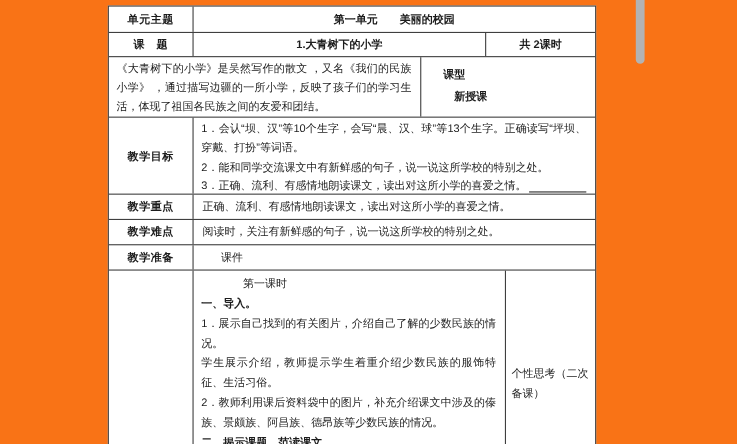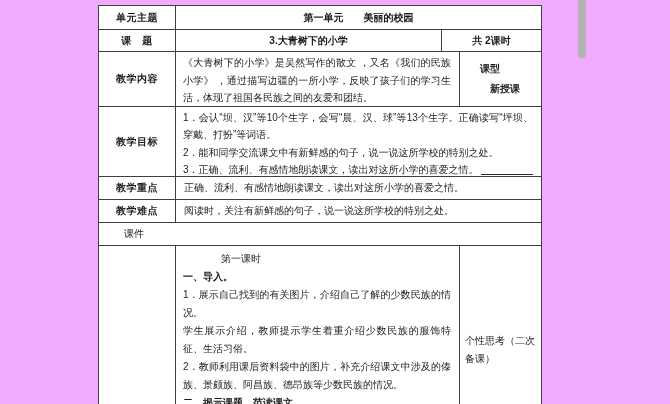--- a/index.html
+++ b/index.html
@@ -3,21 +3,21 @@
 <meta charset="utf-8">
 <style>
   * { margin: 0; padding: 0; box-sizing: border-box; }
   html, body {
     width: 670px; height: 404px;
     background: #ffffff;
     overflow: hidden;
     font-family: "Liberation Sans", sans-serif;
     color: #1c1c1c;
   }
-  .page { position: relative; width: 670px; height: 404px; background: #f0abfc; }
+  .page { position: relative; width: 670px; height: 404px; background: #f97316; }
 
   
   .doc-table {
     position: absolute;
     left: 98px; top: 5px;
     width: 444px;
     border: 1px solid #3f3f3f;
     background: #fff;
     font-size: 10px;
   }
@@ -103,27 +103,26 @@
   <div class="doc-table">
 
     <div class="row r-unit">
       <div class="cell-label">单元主题</div>
       <div class="cell-content center-cell">第一单元　　美丽的校园</div>
     </div>
 
     <div class="row r-title">
       <div class="cell-label">课　题</div>
       <div class="cell-content">
-        <div class="title-main">3.大青树下的小学</div>
+        <div class="title-main">1.大青树下的小学</div>
         <div class="title-periods">共 2课时</div>
       </div>
     </div>
 
     <div class="row r-content">
-      <div class="cell-label">教学内容</div>
       <div class="cell-content">
         <div class="content-text">《大青树下的小学》是吴然写作的散文 ，又名《我们的民族小学》 ，通过描写边疆的一所小学，反映了孩子们的学习生活，体现了祖国各民族之间的友爱和团结。</div>
         <div class="content-type">
           <div class="type-label">课型</div>
           <div class="type-value">新授课</div>
         </div>
       </div>
     </div>
 
     <div class="row r-obj">
@@ -142,20 +141,21 @@
       <div class="cell-label">教学重点</div>
       <div class="cell-content single-text">正确、流利、有感情地朗读课文，读出对这所小学的喜爱之情。</div>
     </div>
 
     <div class="row r-single">
       <div class="cell-label">教学难点</div>
       <div class="cell-content single-text">阅读时，关注有新鲜感的句子，说一说这所学校的特别之处。</div>
     </div>
 
     <div class="row r-single">
+      <div class="cell-label">教学准备</div>
       <div class="cell-content prep-text">课件</div>
     </div>
 
     <div class="row r-lesson">
       <div class="cell-label"></div>
       <div class="cell-content">
         <div class="lesson-main">
           <div class="session-title">第一课时</div>
           <div class="heading">一、导入。</div>
           <div>1．展示自己找到的有关图片，介绍自己了解的少数民族的情况。</div>

